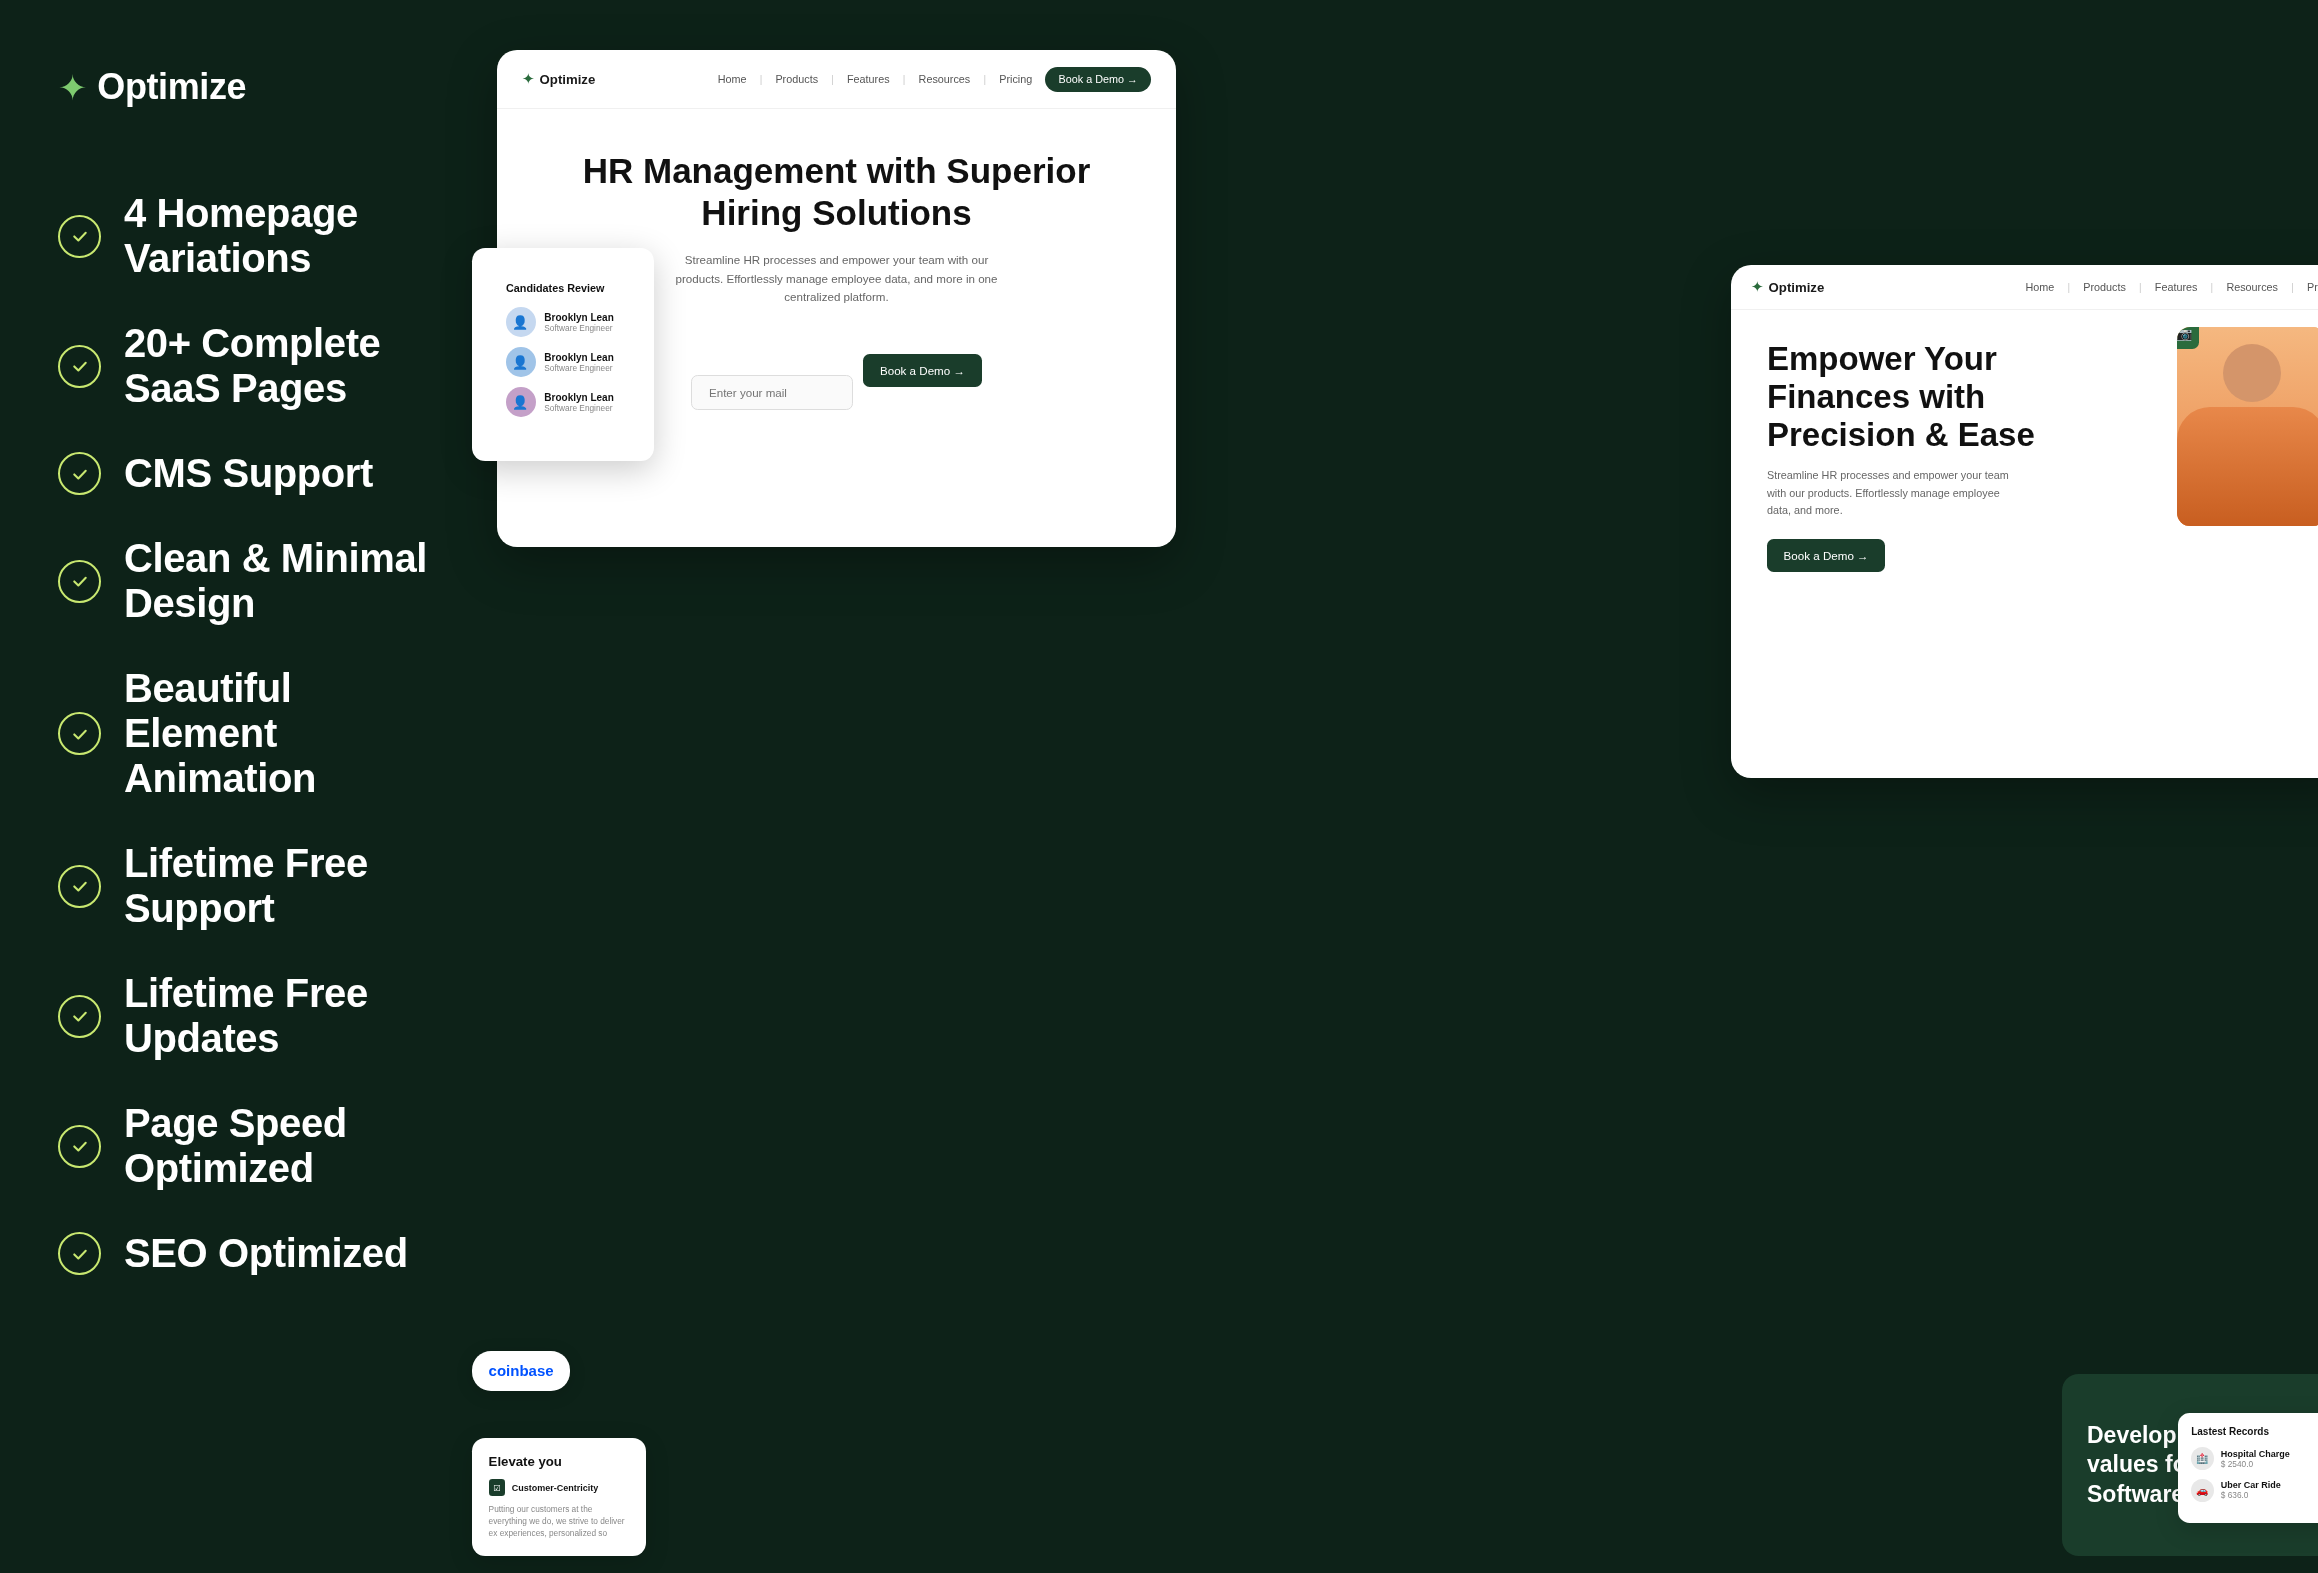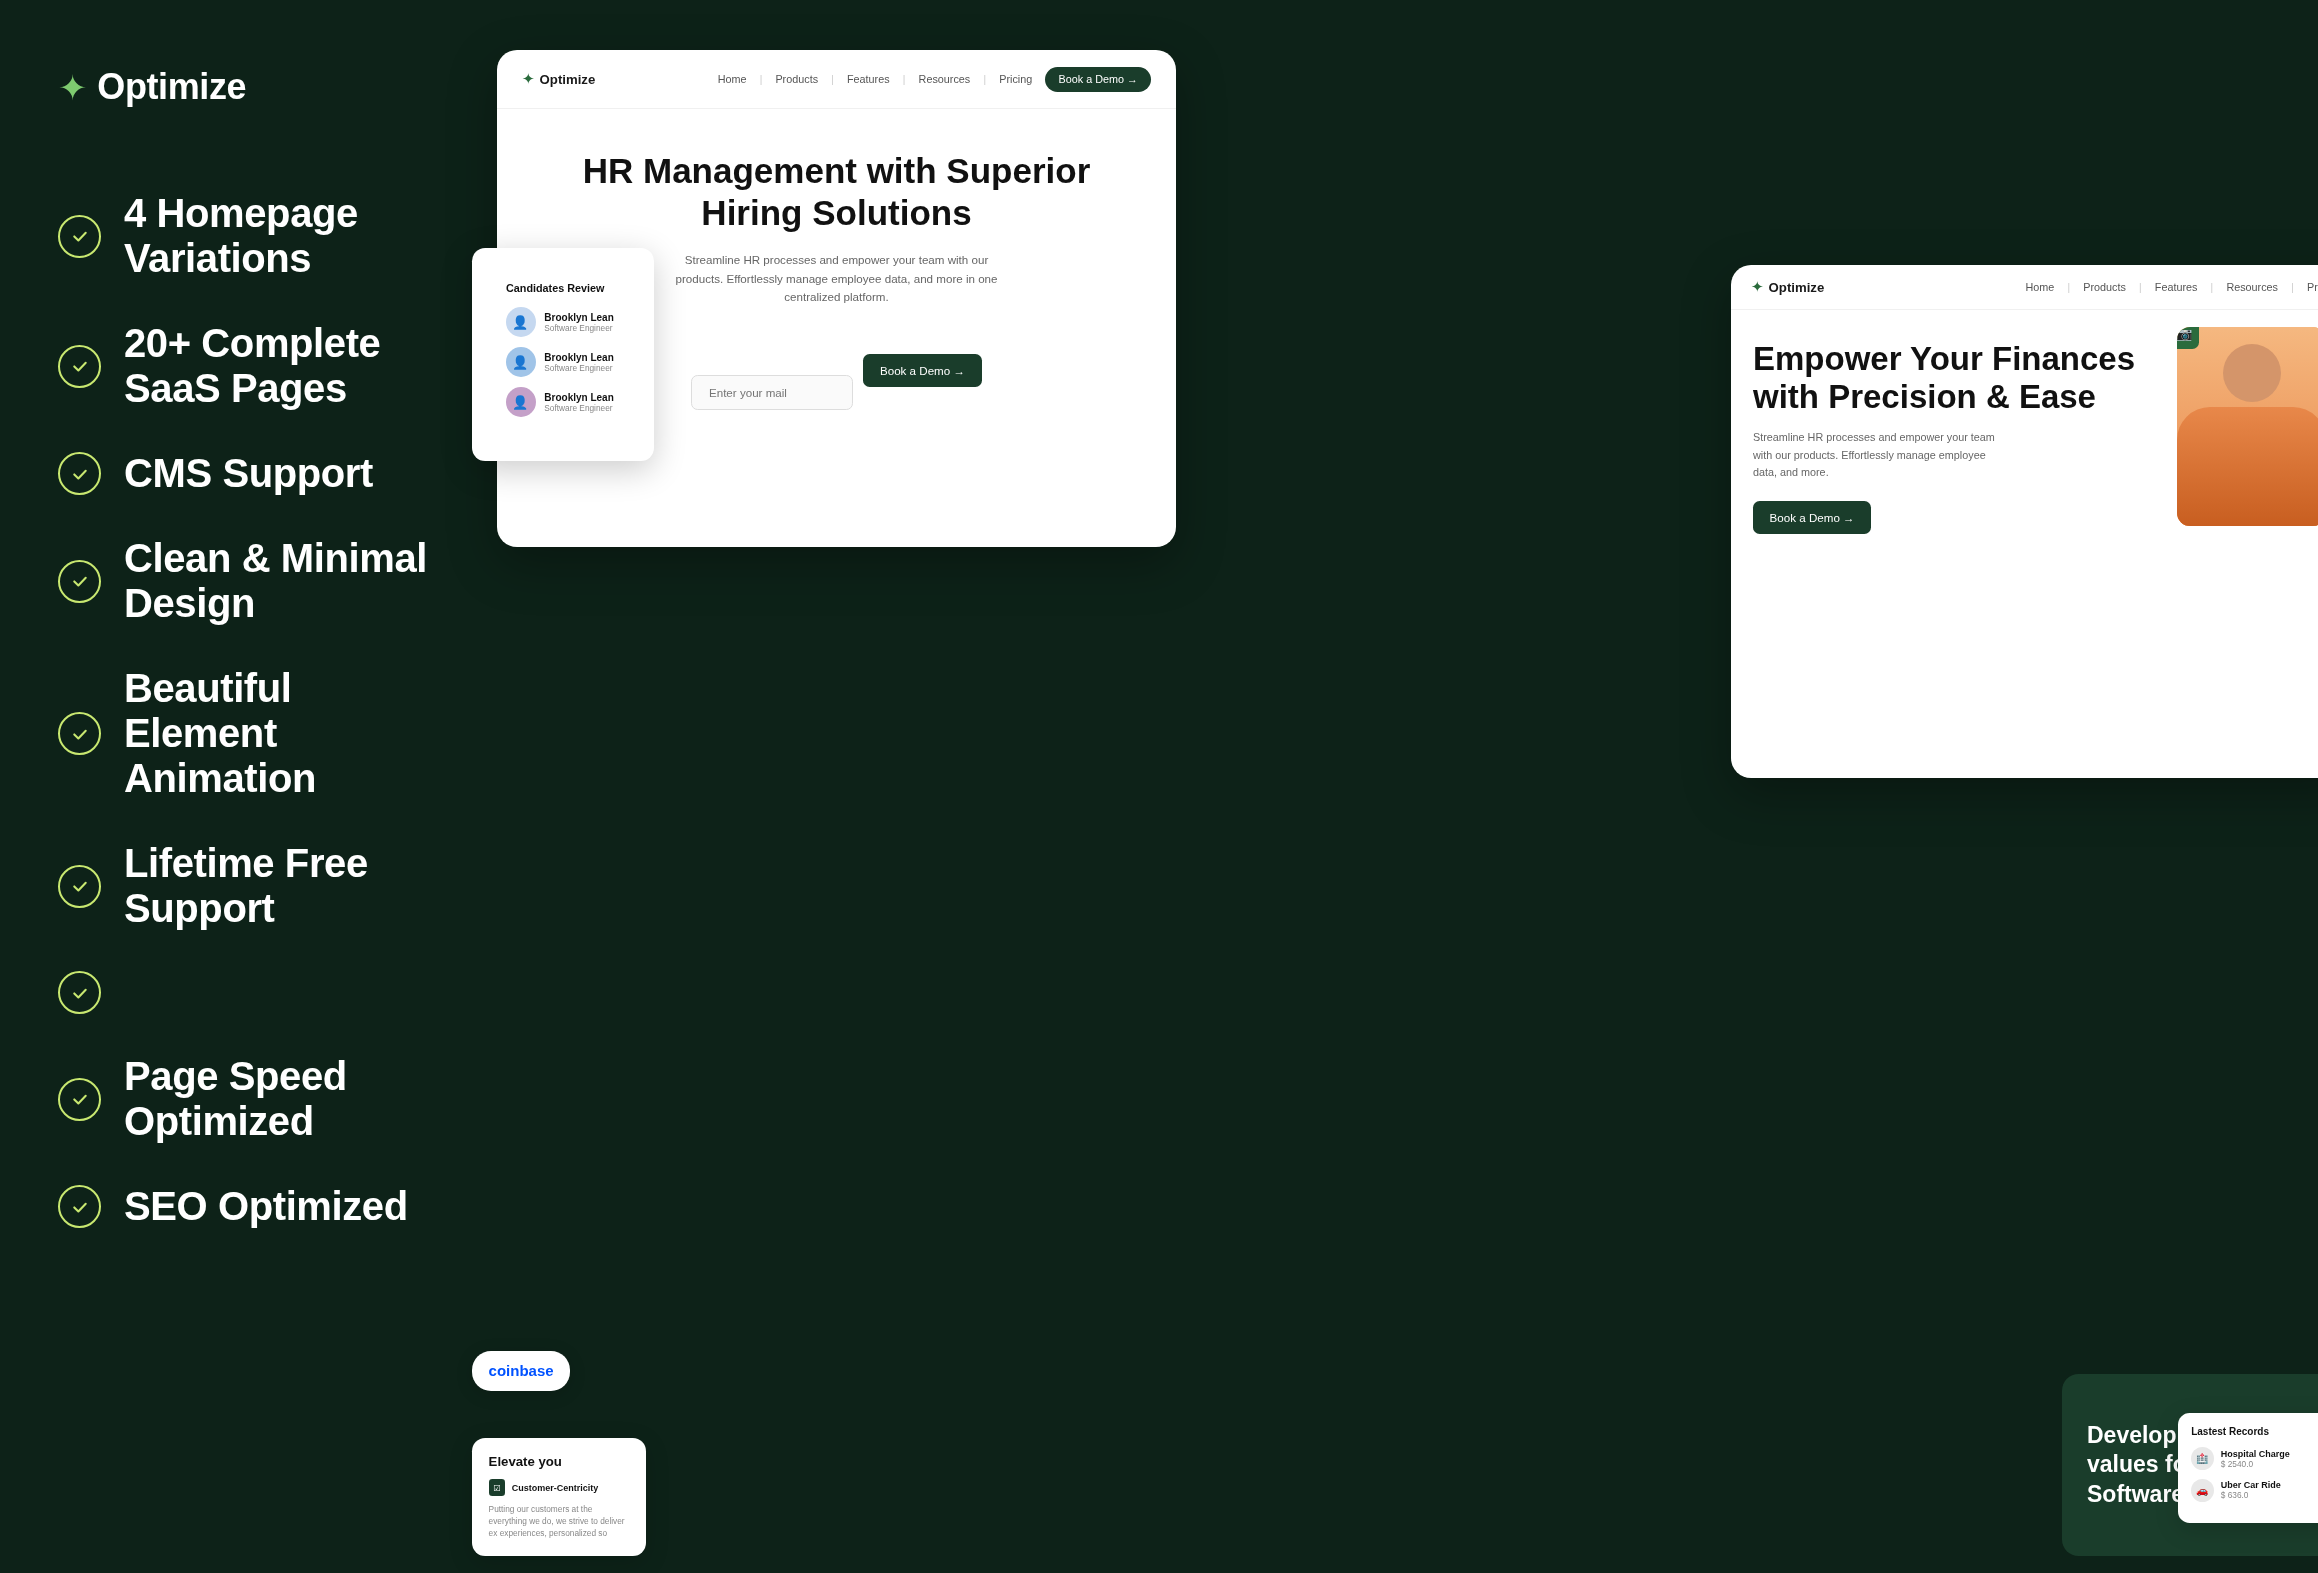--- a/index.html
+++ b/index.html
@@ -494,21 +494,21 @@
 
     
     .finance-card-inner {
       display: flex;
       position: relative;
       height: calc(100% - 46px);
     }
 
     .finance-content {
       flex: 1;
-      padding: 30px 22px;
+      padding: 30px 36px;
     }
   </style>
 </head>
 <body>
 
 <div class="left-panel">
   <div class="logo-area">
     <span class="logo-icon">✦</span>
     <span class="logo-text">Optimize</span>
   </div>
@@ -562,20 +562,21 @@
         </svg>
       </div>
       <span class="feature-label">Lifetime Free Support</span>
     </div>
       <div class="feature-item">
       <div class="check-icon">
         <svg width="18" height="18" viewBox="0 0 22 22" fill="none">
           <path d="M4 11.5L9 16.5L18 7" stroke="#c8e870" stroke-width="2.5" stroke-linecap="round" stroke-linejoin="round"></path>
         </svg>
       </div>
+      <span class="feature-label">Lifetime Free Updates</span>
     </div>
       <div class="feature-item">
       <div class="check-icon">
         <svg width="18" height="18" viewBox="0 0 22 22" fill="none">
           <path d="M4 11.5L9 16.5L18 7" stroke="#c8e870" stroke-width="2.5" stroke-linecap="round" stroke-linejoin="round"></path>
         </svg>
       </div>
       <span class="feature-label">Page Speed Optimized</span>
     </div>
       <div class="feature-item">

